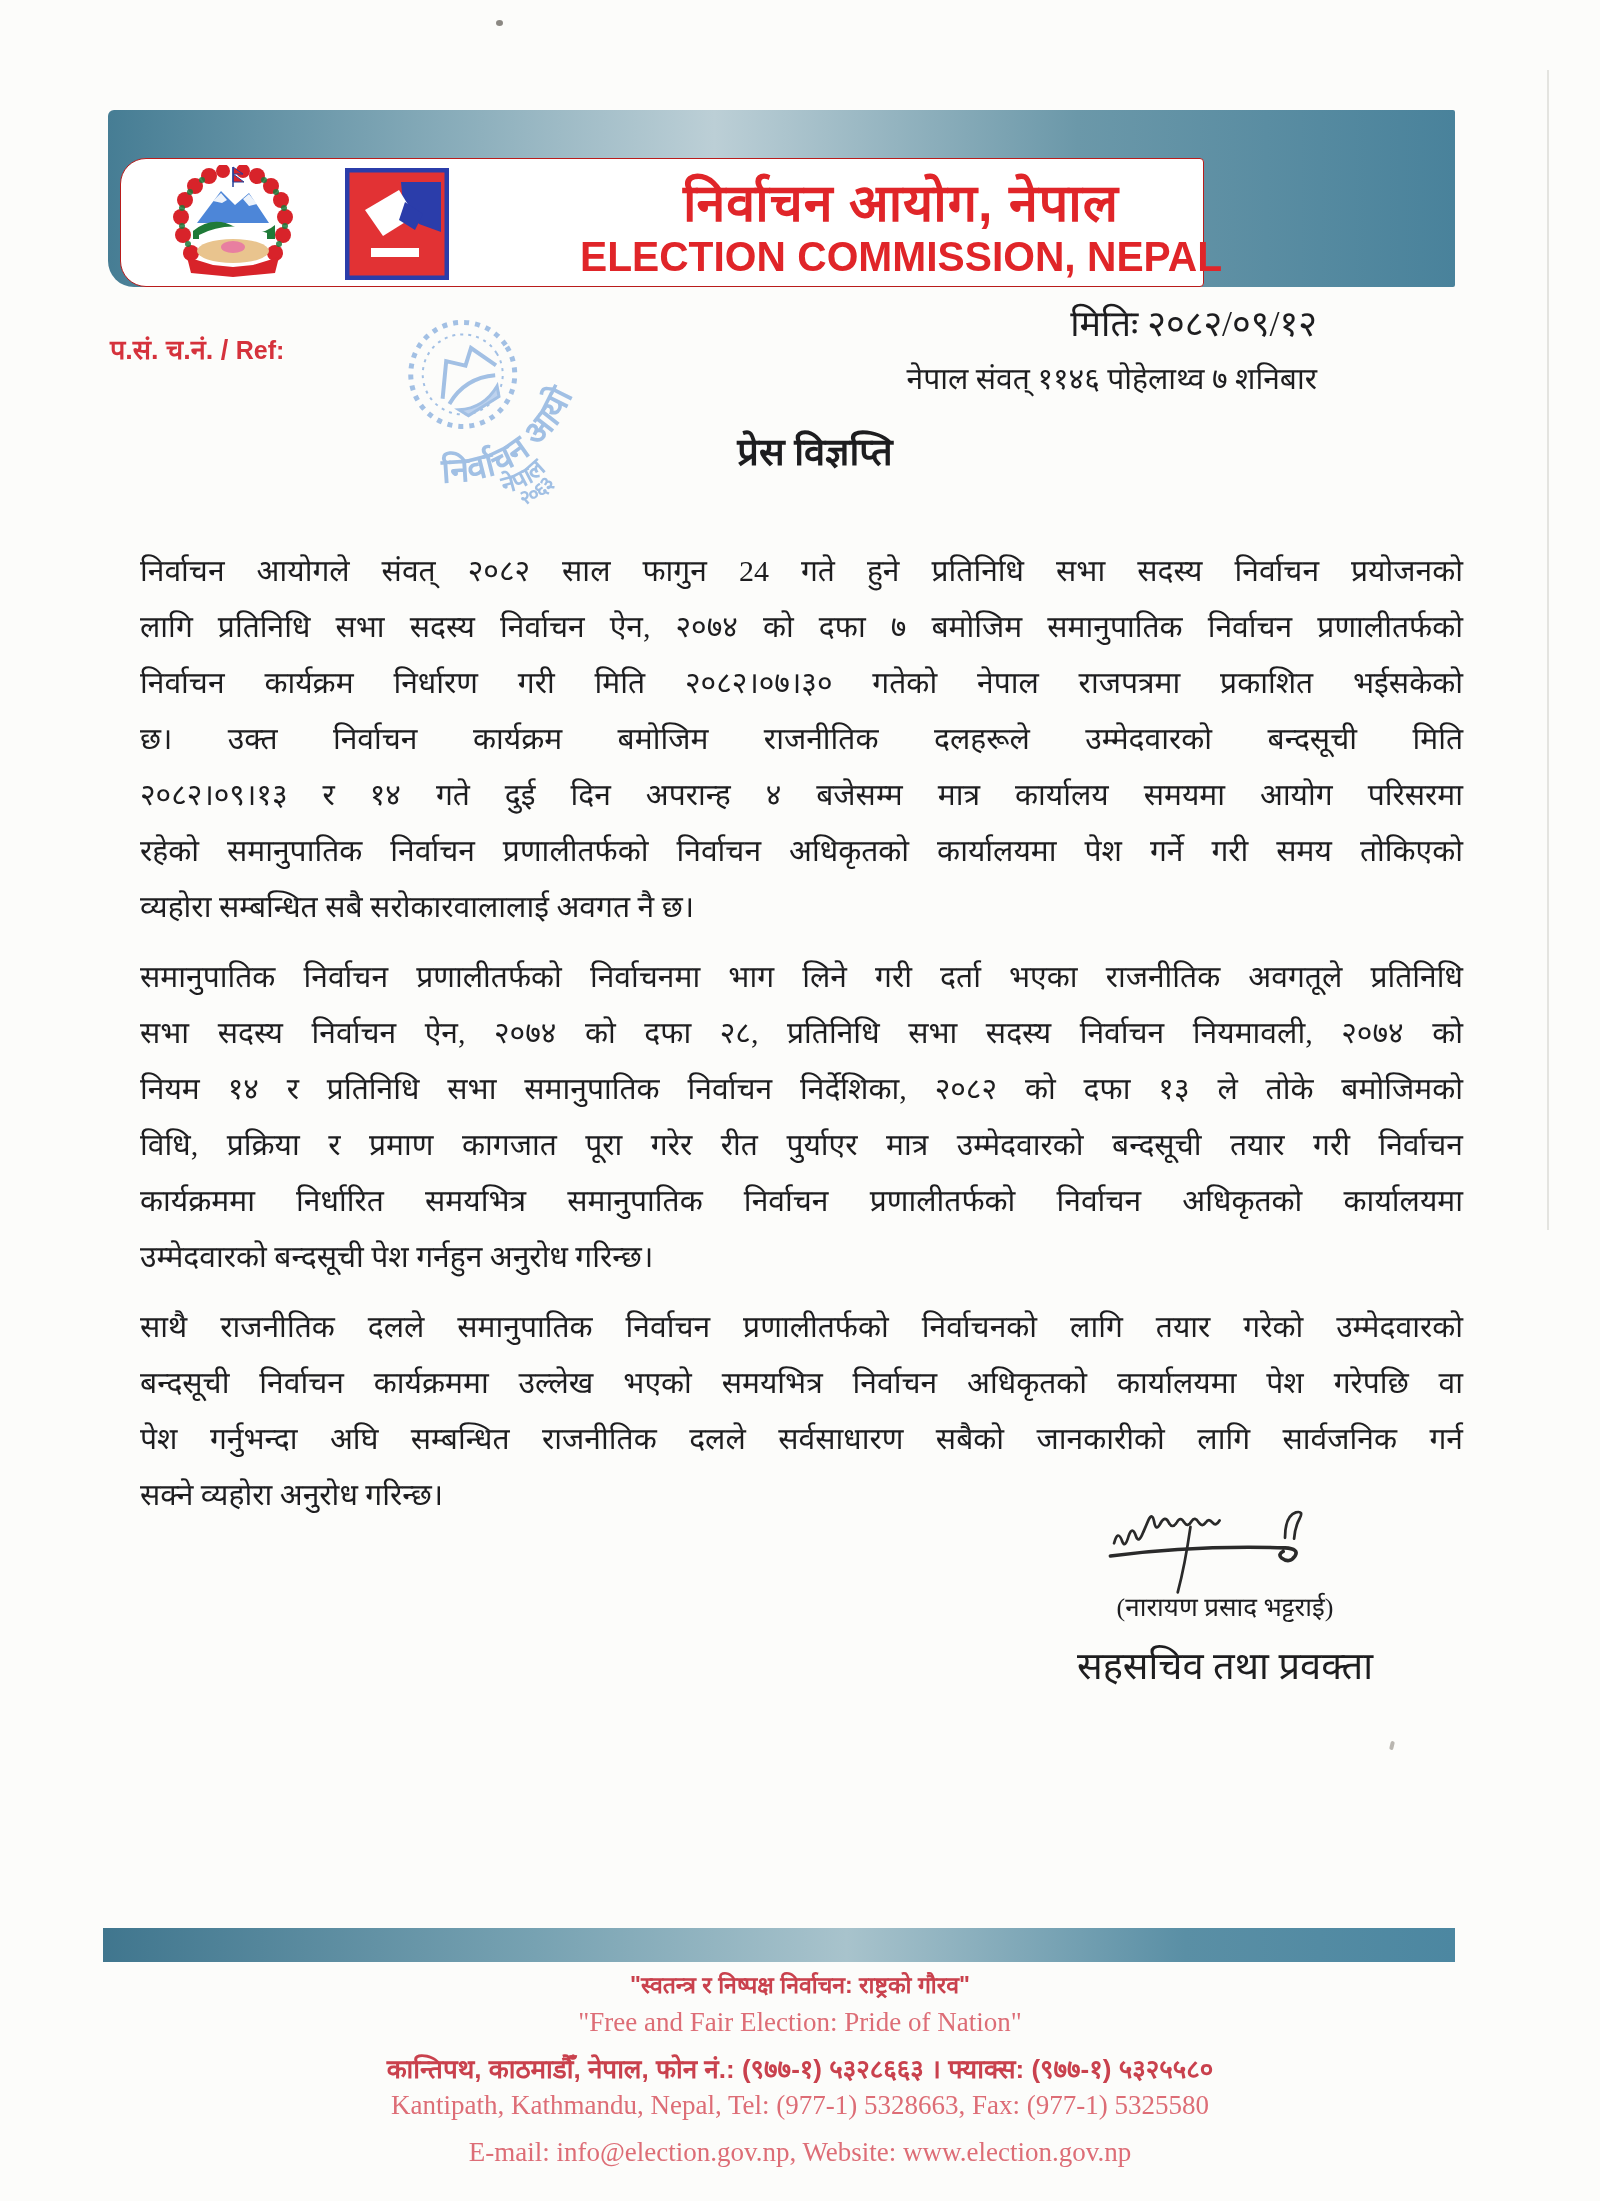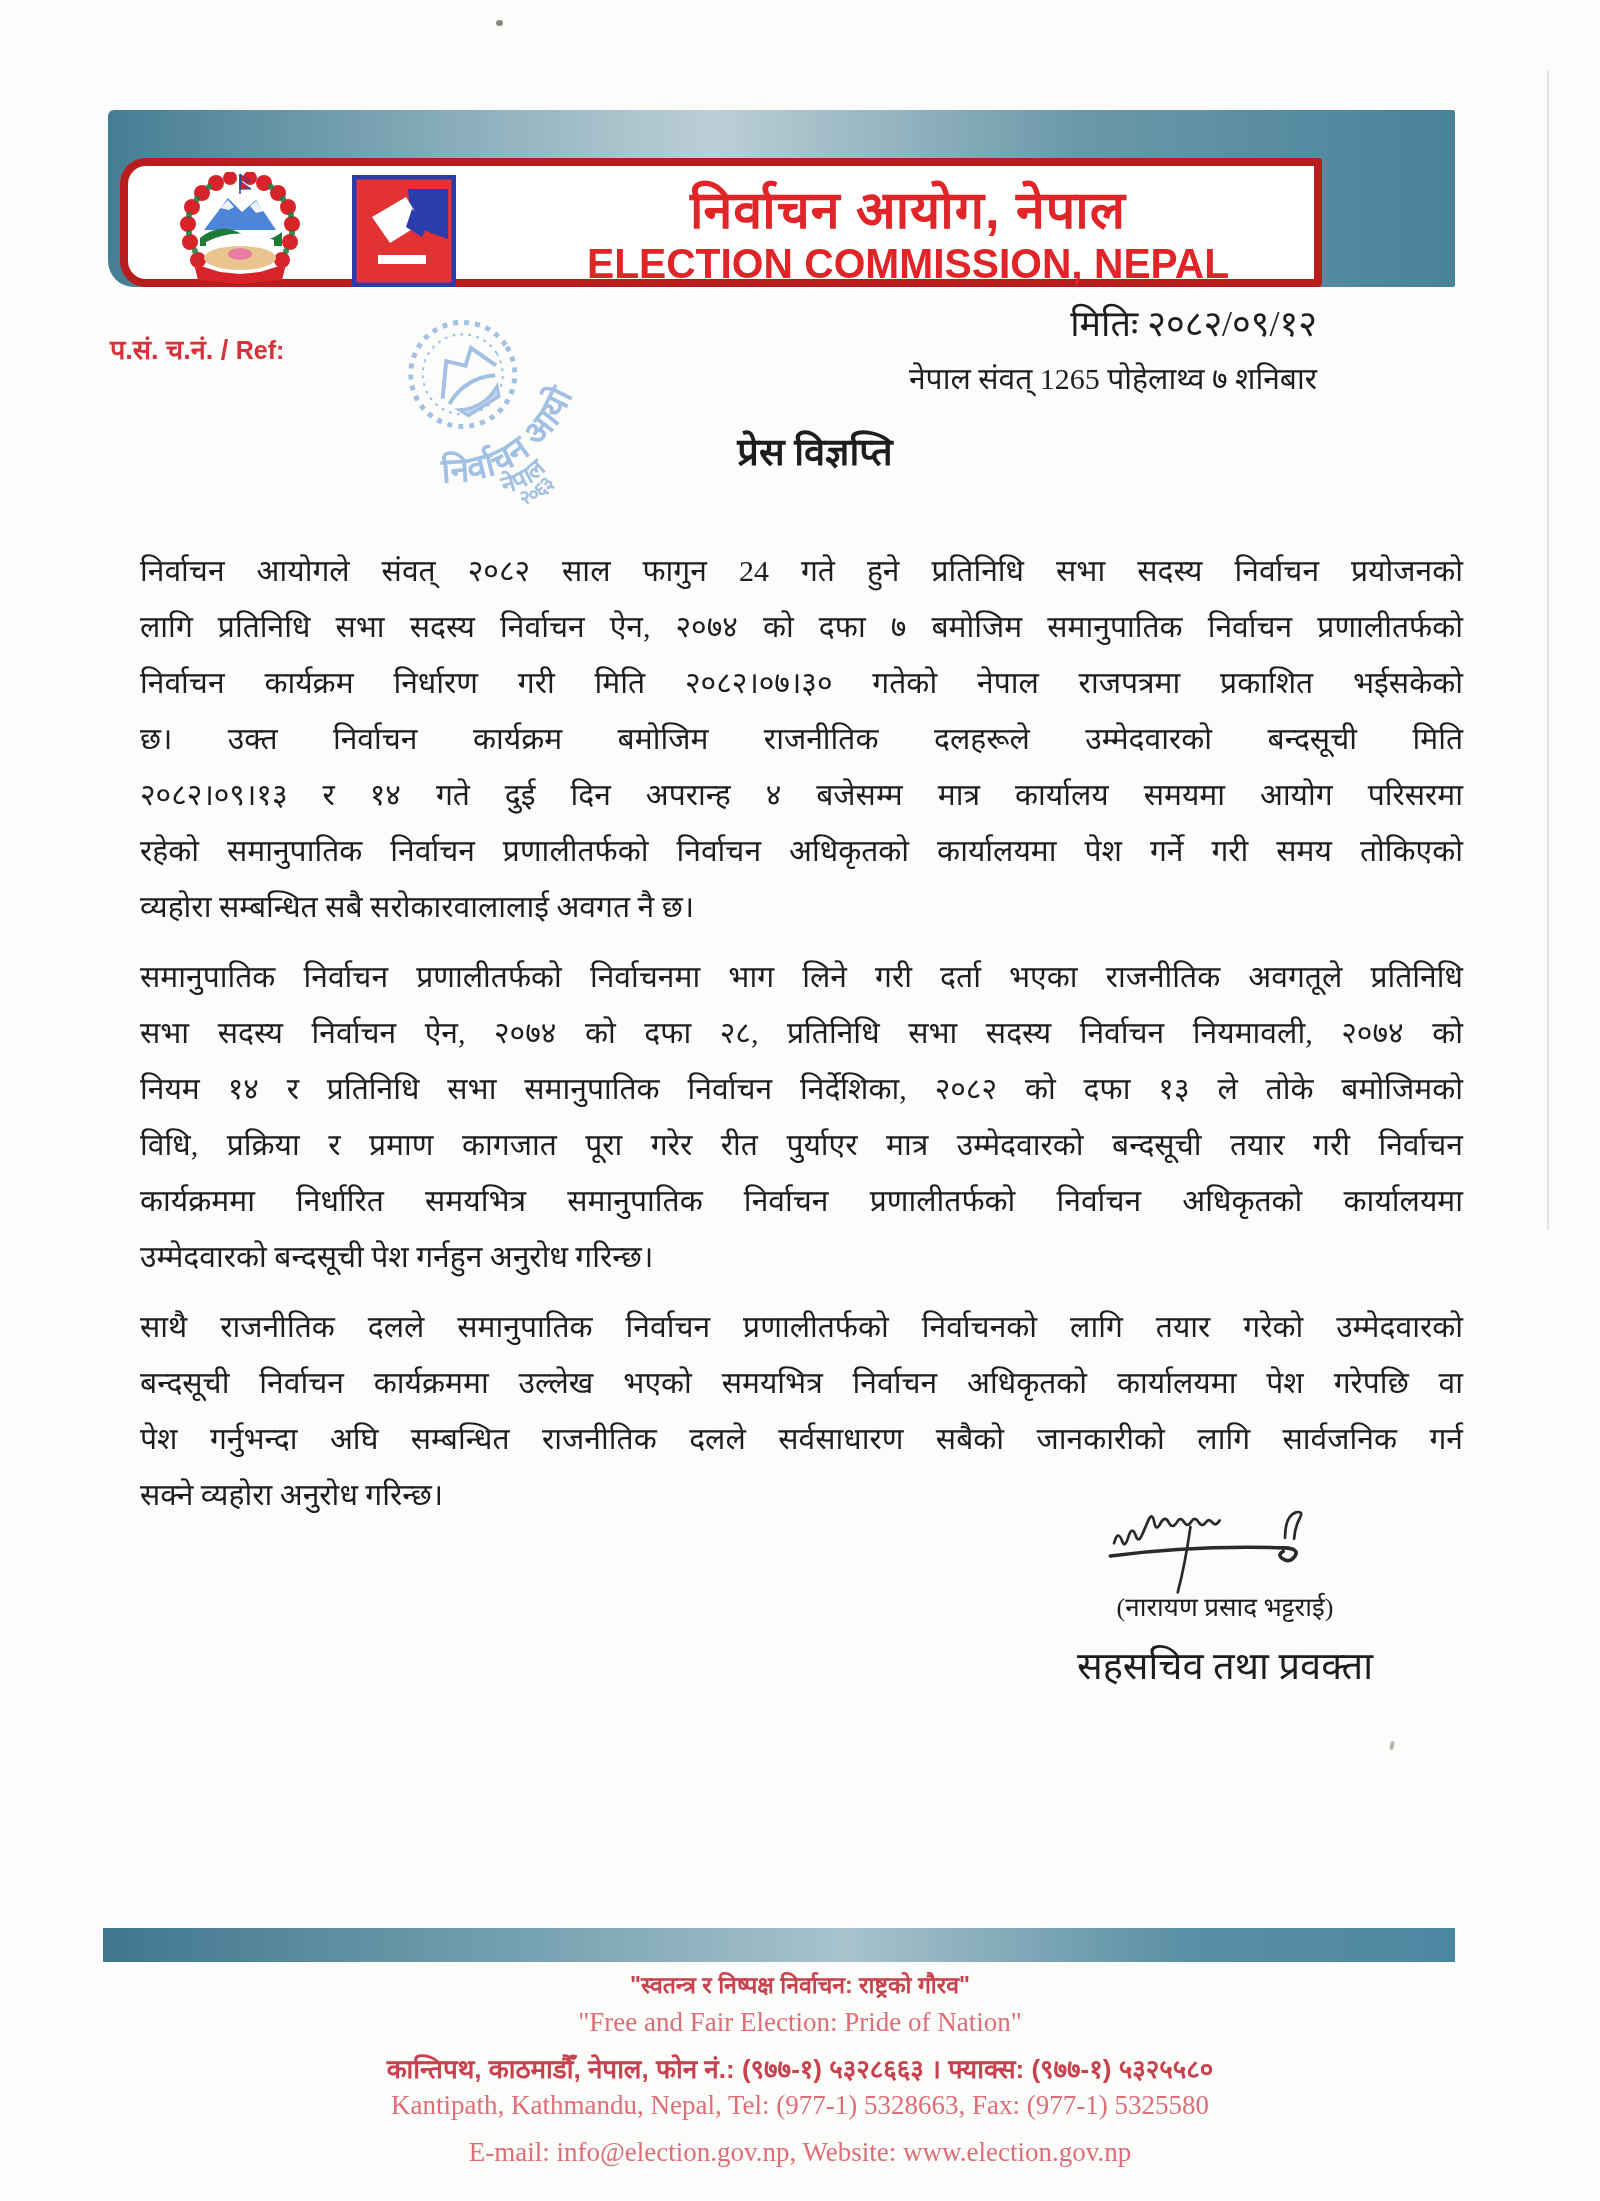--- a/index.html
+++ b/index.html
@@ -11,22 +11,22 @@
   }
   .abs{position:absolute;}
 
   
   .band{
     left:108px;top:110px;width:1347px;height:177px;
     background:linear-gradient(90deg,#467d94 0%,#7fa6b5 22%,#bccfd6 45%,#6b98a9 72%,#49829b 100%);
     border-radius:6px 2px 2px 26px;
   }
   .head-box{
-    left:120px;top:158px;width:1202px;height:129px;
-    background:#ffffff;border:8px solid #b91c1c;box-sizing:border-box;
+    left:120px;top:158px;width:1084px;height:129px;
+    background:#ffffff;border:1px solid #b91c1c;box-sizing:border-box;
     border-radius:26px 4px 4px 26px;
   }
   .org-np{
     left:350px;top:6px;width:860px;text-align:center;
     font-size:52px;font-weight:700;letter-spacing:1px;
     font-family:"Liberation Sans","DejaVu Sans",sans-serif;
   }
   .org-en{
     left:350px;top:74px;width:860px;text-align:center;
     font-size:42px;font-weight:700;letter-spacing:0px;
@@ -145,21 +145,21 @@
     <div class="abs org-np" style="color:#e02529;">निर्वाचन आयोग, नेपाल</div>
     <div class="abs org-en" style="color:#e02529;">ELECTION COMMISSION, NEPAL</div>
   </div>
 
   <div class="abs ref-line" style="color:#d5323c;">
     <span>प.सं. च.नं. /</span>
     <span class="ref-en">Ref:</span>
   </div>
   <div class="abs date-block">
     <div class="date-np">मितिः २०८२/०९/१२</div>
-    <div class="samvat">नेपाल संवत् 1265 पोहेलाथ्व ७ शनिबार</div>
+    <div class="samvat">नेपाल संवत् ११४६ पोहेलाथ्व ७ शनिबार</div>
   </div>
 
   <svg class="abs stamp" viewBox="0 0 250 260">
     <g transform="rotate(-32 125 120)" stroke="#88aede" fill="none" opacity=".9">
       <circle cx="125" cy="78" r="52" stroke-width="5" stroke-dasharray="5 6"></circle>
       <circle cx="125" cy="78" r="40" stroke-width="2" stroke-dasharray="3 5"></circle>
       <path d="M95 88 L118 58 L132 72 L146 60 L158 88" stroke-width="4"></path>
       <path d="M98 96 Q125 82 152 96" stroke-width="4"></path>
       <path d="M103 106 Q125 118 148 106 L144 116 L108 116 Z" stroke-width="3" fill="#aac6ea"></path>
       <path id="arcA" d="M38 150 Q125 215 212 150" stroke="none"></path>

